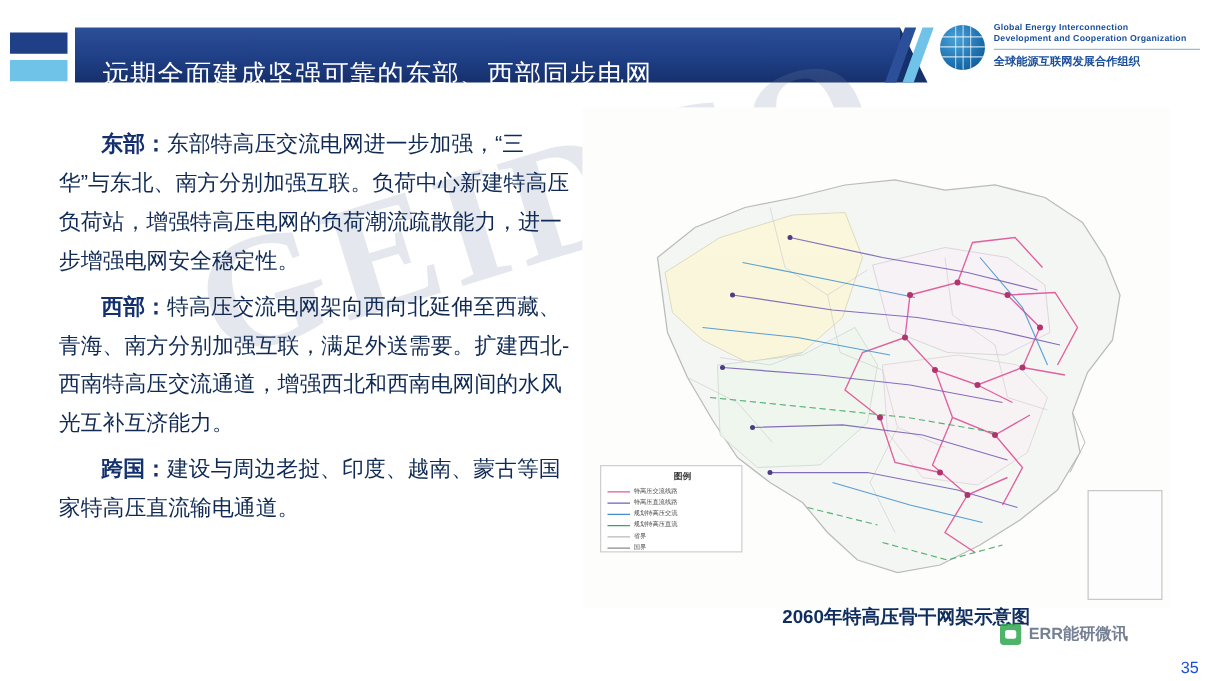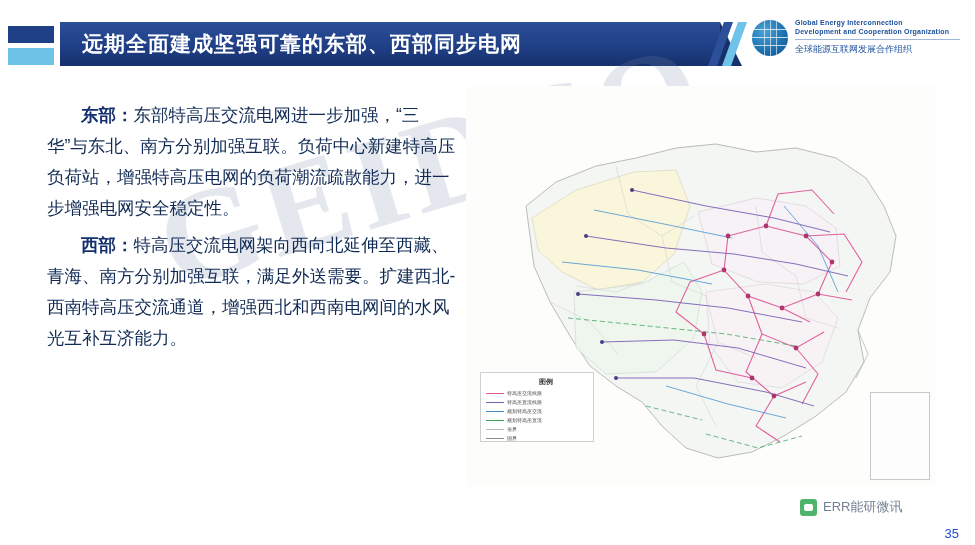--- a/index.html
+++ b/index.html
@@ -32,26 +32,26 @@
   }
   .header-bar:after {
     content: "";
     position: absolute;
     right: -22px; top: 0;
     border-top: 44px solid transparent;
     border-left: 22px solid #16306c;
   }
   .header-title {
     position: absolute;
-    left: 22px; top: 0;
+    left: 22px; top: 16px;
     height: 44px;
     line-height: 44px;
     color: #ffffff;
     font-size: 21px;
-    font-weight: bold;
+    font-weight: normal;
     letter-spacing: 1px;
     white-space: nowrap;
   }
   .header-accent-1 {
     position: absolute;
     left: 8px; top: 26px;
     width: 46px; height: 17px;
     background: #1f3f86;
   }
   .header-accent-2 {
@@ -116,21 +116,21 @@
   }
   .logo-divider {
     width: 165px; height: 1px;
     background: #9fb8d8;
     margin: 3px 0 3px 0;
   }
   .logo-cn {
     color: #1b4f9c;
     font-size: 9px;
     line-height: 12px;
-    font-weight: normal;
+    font-weight: bold;
     white-space: nowrap;
   }
 
   
   .text-col {
     position: absolute;
     left: 30px; top: 100px;
     width: 430px;
     color: #102a54;
     font-size: 17.5px;
@@ -178,21 +178,21 @@
     white-space: nowrap;
   }
   .wm-bottom {
     position: absolute;
     left: 800px; top: 498px;
     display: flex;
     align-items: center;
     gap: 6px;
     color: #5d6a80;
     font-size: 13px;
-    font-weight: normal;
+    font-weight: bold;
     opacity: .85;
   }
   .wm-badge {
     width: 17px; height: 17px;
     border-radius: 3px;
     background: #2fa84f;
     position: relative;
   }
   .wm-badge:before {
     content: "";
@@ -279,20 +279,21 @@
       <div class="logo-divider"></div>
       <div class="logo-cn">全球能源互联网发展合作组织</div>
     </div>
   </div>
 
   <div class="wm-geidco">GEIDCO</div>
 
   <div class="text-col">
     <p class="para"><span class="lead">东部：</span><span>东部特高压交流电网进一步加强，“三华”与东北、南方分别加强互联。负荷中心新建特高压负荷站，增强特高压电网的负荷潮流疏散能力，进一步增强电网安全稳定性。</span></p>
     <p class="para"><span class="lead">西部：</span><span>特高压交流电网架向西向北延伸至西藏、青海、南方分别加强互联，满足外送需要。扩建西北-西南特高压交流通道，增强西北和西南电网间的水风光互补互济能力。</span></p>
+    <p class="para"><span class="lead">跨国：</span><span>建设与周边老挝、印度、越南、蒙古等国家特高压直流输电通道。</span></p>
   </div>
 
   <div class="map-box">
     <svg class="map-svg" width="470" height="400" viewBox="0 0 470 400">
       <rect x="0" y="0" width="470" height="400" fill="#fdfdfb"></rect>
 
       <path d="M60,120 L90,96 L130,80 L170,72 L210,62 L250,58 L290,66 L330,62 L370,72 L400,92 L418,120
                L430,150 L424,186 L404,212 L392,244 L398,276 L380,306 L350,330 L318,350 L286,366 L252,372
                L220,362 L196,340 L176,316 L150,300 L124,280 L104,250 L84,216 L68,180 Z" fill="#f4f6f4" stroke="#b9bcb8" stroke-width="1"></path>
 
@@ -397,20 +398,21 @@
         </div>
       <div class="legend-row">
           <span class="legend-swatch" style="border-top-color:#8a8a8a"></span>
           <span>国界</span>
         </div>
     </div>
 
     <div class="inset-box"></div>
   </div>
 
+  <div class="map-caption">2060年特高压骨干网架示意图</div>
 
   <div class="wm-bottom">
     <span class="wm-badge"></span>
     <span>ERR能研微讯</span>
   </div>
 
   <div class="page-num">35</div>
 </div>
 
 </body></html>

